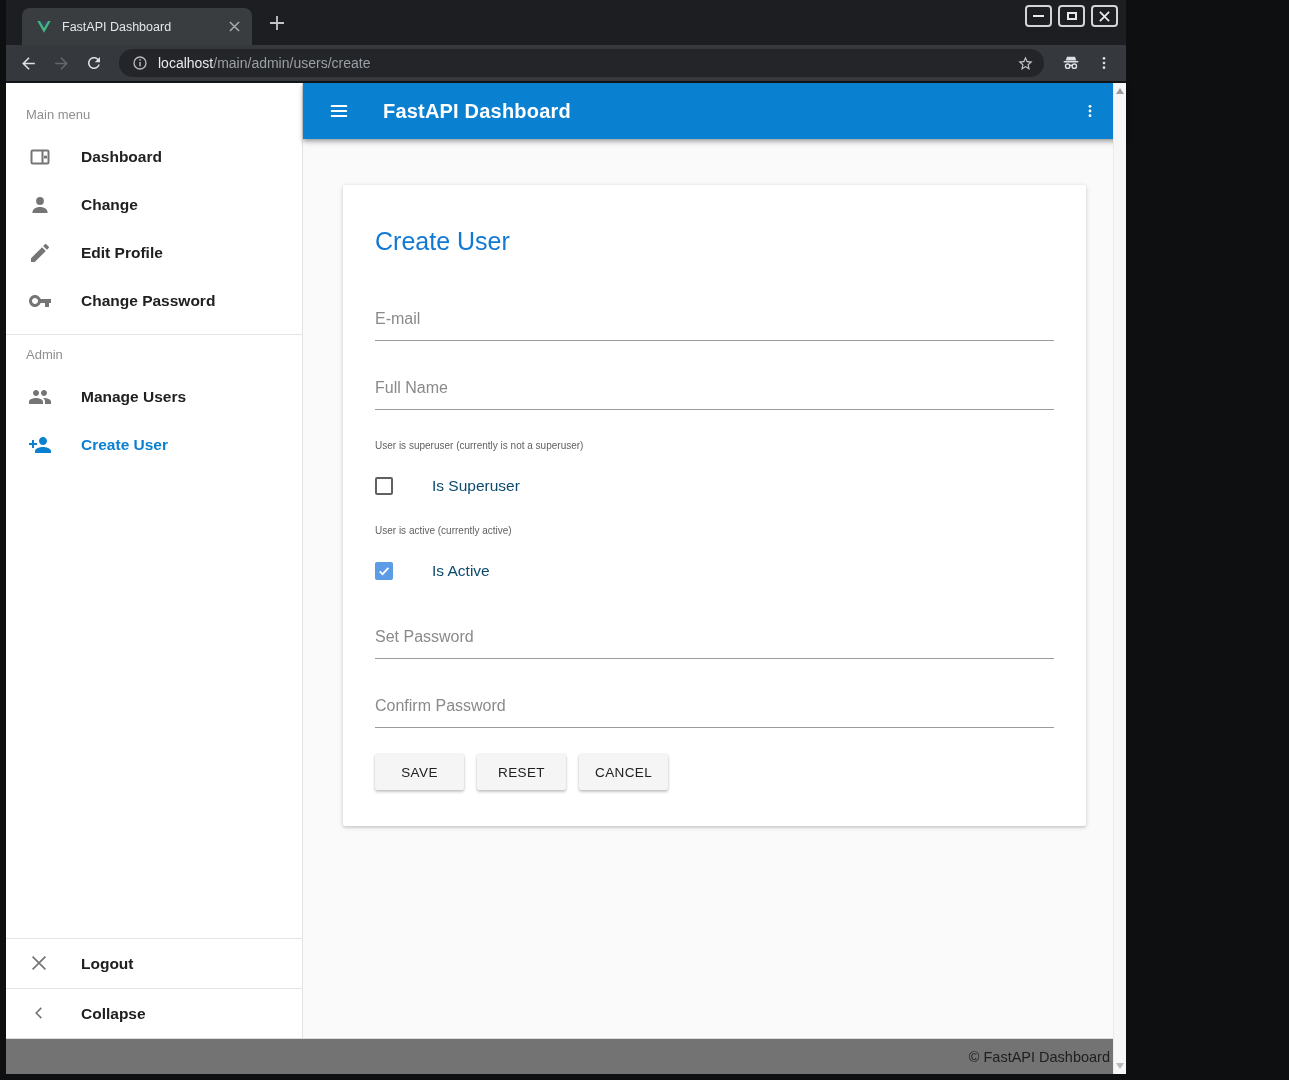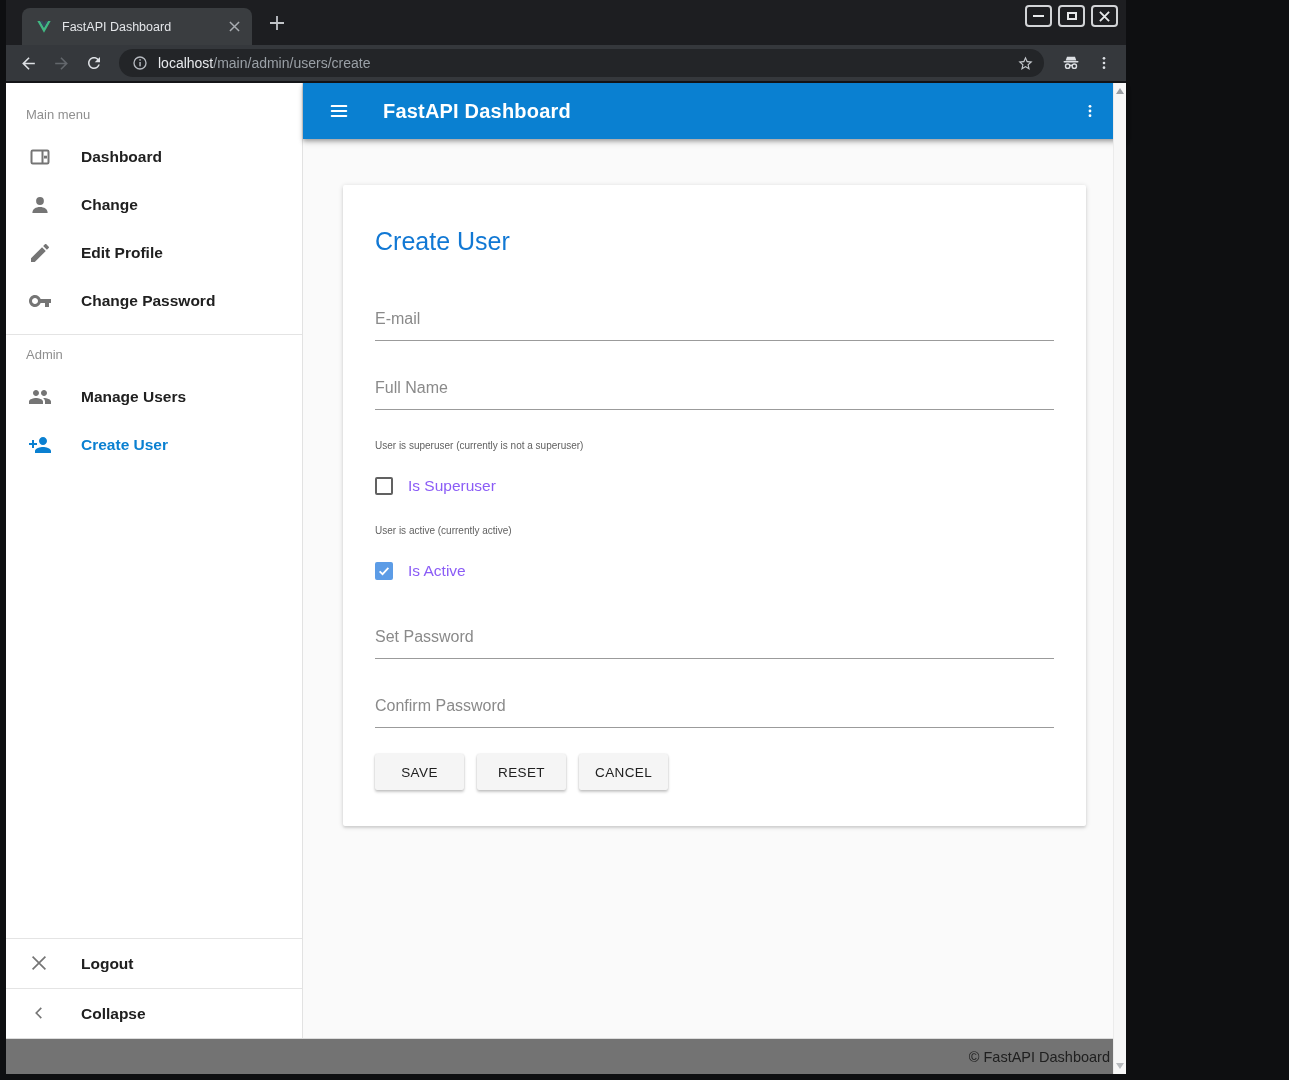--- a/index.html
+++ b/index.html
@@ -63,21 +63,21 @@
                  font-size:16px; color:#212121; padding:4px 0 12px; font-family:inherit; }
   .field input::placeholder { color:#8a8a8a; opacity:1; }
   .field-pass1 { margin-top:44px; }
   .field-pass2 { margin-top:34px; }
 
   .hint { margin-top:30px; font-size:10px; color:#616161; }
   .check-row { margin-top:26px; display:flex; align-items:center; gap:15px; cursor:pointer; }
   .cb { width:18px; height:18px; border-radius:2px; flex:none; display:flex; align-items:center; justify-content:center; }
   .cb.unchecked { border:2px solid #616161; background:#fff; }
   .cb.checked { background:#5c9ce6; border:2px solid #5c9ce6; }
-  .cb-label { font-size:15.5px; color:#8b5cf6; }
+  .cb-label { font-size:15.5px; color:#0c4a6e;margin-left:24px; }
 
   .btn-row { margin-top:26px; display:flex; gap:13px; }
   .btn { min-width:89px; height:36px; border:none; border-radius:2px; background:#f5f5f5; color:#212121;
          font-family:inherit; font-size:13.5px; font-weight:500; letter-spacing:0.4px; padding:0 16px;
          box-shadow:0 2px 3px rgba(0,0,0,0.22), 0 0 2px rgba(0,0,0,0.12); cursor:pointer; }
 
   
   .footer { height:36px; flex:none; background:#737373; border-top:1px solid #dcdcdc;
             display:flex; align-items:center; justify-content:flex-end; padding-right:16px;
             font-size:14.5px; color:#202020; }

